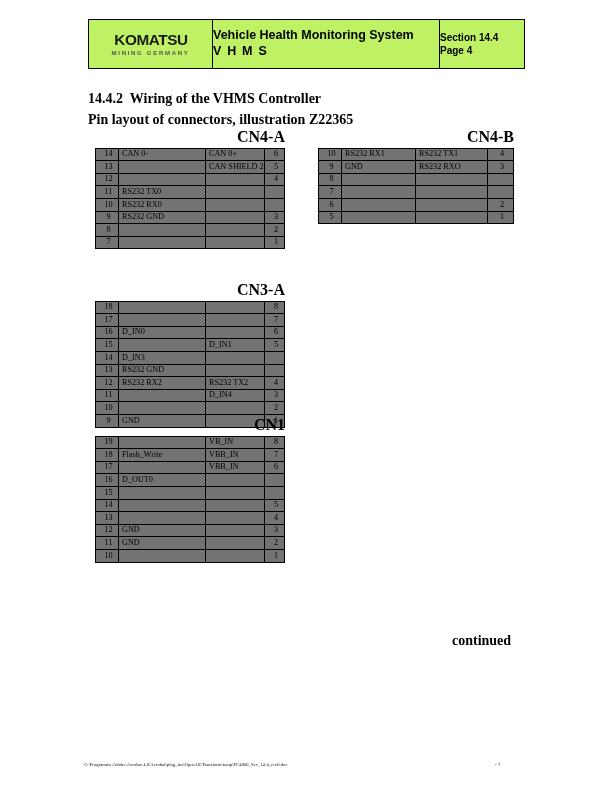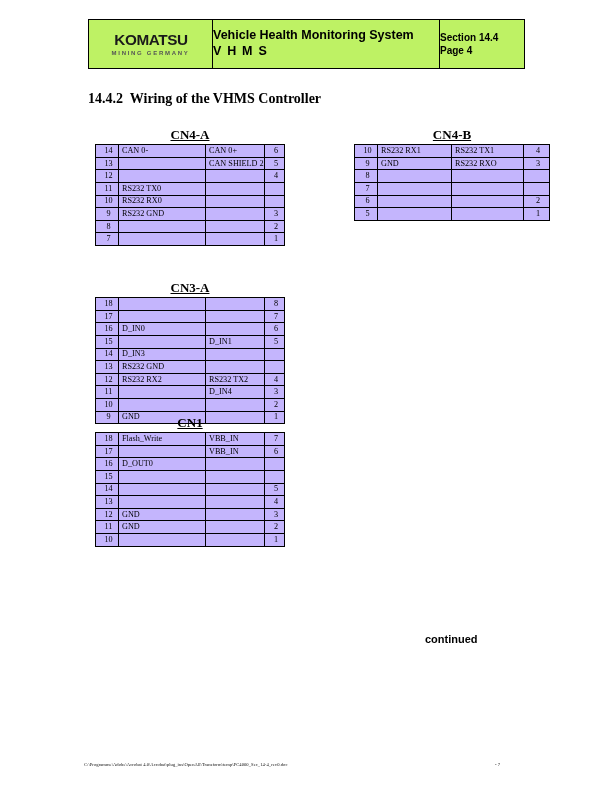--- a/index.html
+++ b/index.html
@@ -99,34 +99,33 @@
     font-weight: bold;
     font-size: 14px;
     white-space: pre;
   }
   .heading-1 { left: 88px; top: 91px; }
   .heading-2 { left: 88px; top: 112px; }
 
   
   .table-block { position: absolute; }
   .table-title {
-    text-align: center;
-    font-family: "Liberation Serif", serif;
-    font-weight: bold;
-    font-size: 13px;
+    text-align: right;
+    font-family: "Liberation Serif", serif;
+    font-weight: bold;
+    font-size: 16px;
     margin-bottom: 2px;
     line-height: 1.1;
-    text-decoration: underline;
   }
   table.pinout {
     border-collapse: collapse;
     table-layout: fixed;
     font-family: "Liberation Serif", serif;
     font-size: 8.2px;
-    background: #c4b5fd;
+    background: #737373;
   }
   table.pinout td {
     border: 0.8px solid #000;
     height: 11.6px;
     padding: 0 0 0 3px;
     vertical-align: middle;
     line-height: 1;
     overflow: hidden;
     white-space: nowrap;
   }
@@ -139,32 +138,32 @@
   .w-a3 { width: 59px; }
   .w-a4 { width: 20px; }
 
   
   .w-b1 { width: 23px; }
   .w-b2 { width: 74px; }
   .w-b3 { width: 72px; }
   .w-b4 { width: 26px; }
 
   .tbl-cn4a { left: 95px; top: 128px; }
-  .tbl-cn4b { left: 318px; top: 128px; margin-left: 36px; }
+  .tbl-cn4b { left: 318px; top: 128px; }
   .tbl-cn3a { left: 95px; top: 260px; margin-top: 21px; }
   .tbl-cn1  { left: 95px; top: 416px; }
 
   
   .continued {
     position: absolute;
-    left: 425px;
+    left: 452px;
     top: 633px;
-    font-family: Liberation Sans, sans-serif;
-    font-weight: bold;
-    font-size: 11px;
+    font-family: Liberation Serif, serif;
+    font-weight: bold;
+    font-size: 14px;
   }
 
   
   .footer-path {
     position: absolute;
     left: 84px;
     top: 762px;
     font-family: "Liberation Serif", serif;
     font-size: 4.6px;
     color: #111;
@@ -195,20 +194,21 @@
       <div>Vehicle Health Monitoring System</div>
       <div class="header-title-line2">V H M S</div>
     </div>
     <div class="header-section-cell">
       <div>Section 14.4</div>
       <div>Page 4</div>
     </div>
   </div>
 
   <div class="heading heading-1">14.4.2  Wiring of the VHMS Controller</div>
+  <div class="heading heading-2">Pin layout of connectors, illustration Z22365</div>
 
   <div class="table-block tbl-cn4a">
     <div class="table-title">CN4-A</div>
     <table class="pinout">
       <colgroup>
           <col class="w-a1">
           <col class="w-a2">
           <col class="w-a3">
           <col class="w-a4">
         </colgroup>
@@ -393,20 +393,26 @@
     <div class="table-title">CN1</div>
     <table class="pinout">
       <colgroup>
           <col class="w-a1">
           <col class="w-a2">
           <col class="w-a3">
           <col class="w-a4">
         </colgroup>
       <tbody>
           <tr>
+            <td class="c-num">19</td>
+            <td class="c-left"></td>
+            <td class="c-left">VB_IN</td>
+            <td class="c-num">8</td>
+          </tr>
+          <tr>
             <td class="c-num">18</td>
             <td class="c-left">Flash_Write</td>
             <td class="c-left">VBB_IN</td>
             <td class="c-num">7</td>
           </tr>
           <tr>
             <td class="c-num">17</td>
             <td class="c-left"></td>
             <td class="c-left">VBB_IN</td>
             <td class="c-num">6</td>

